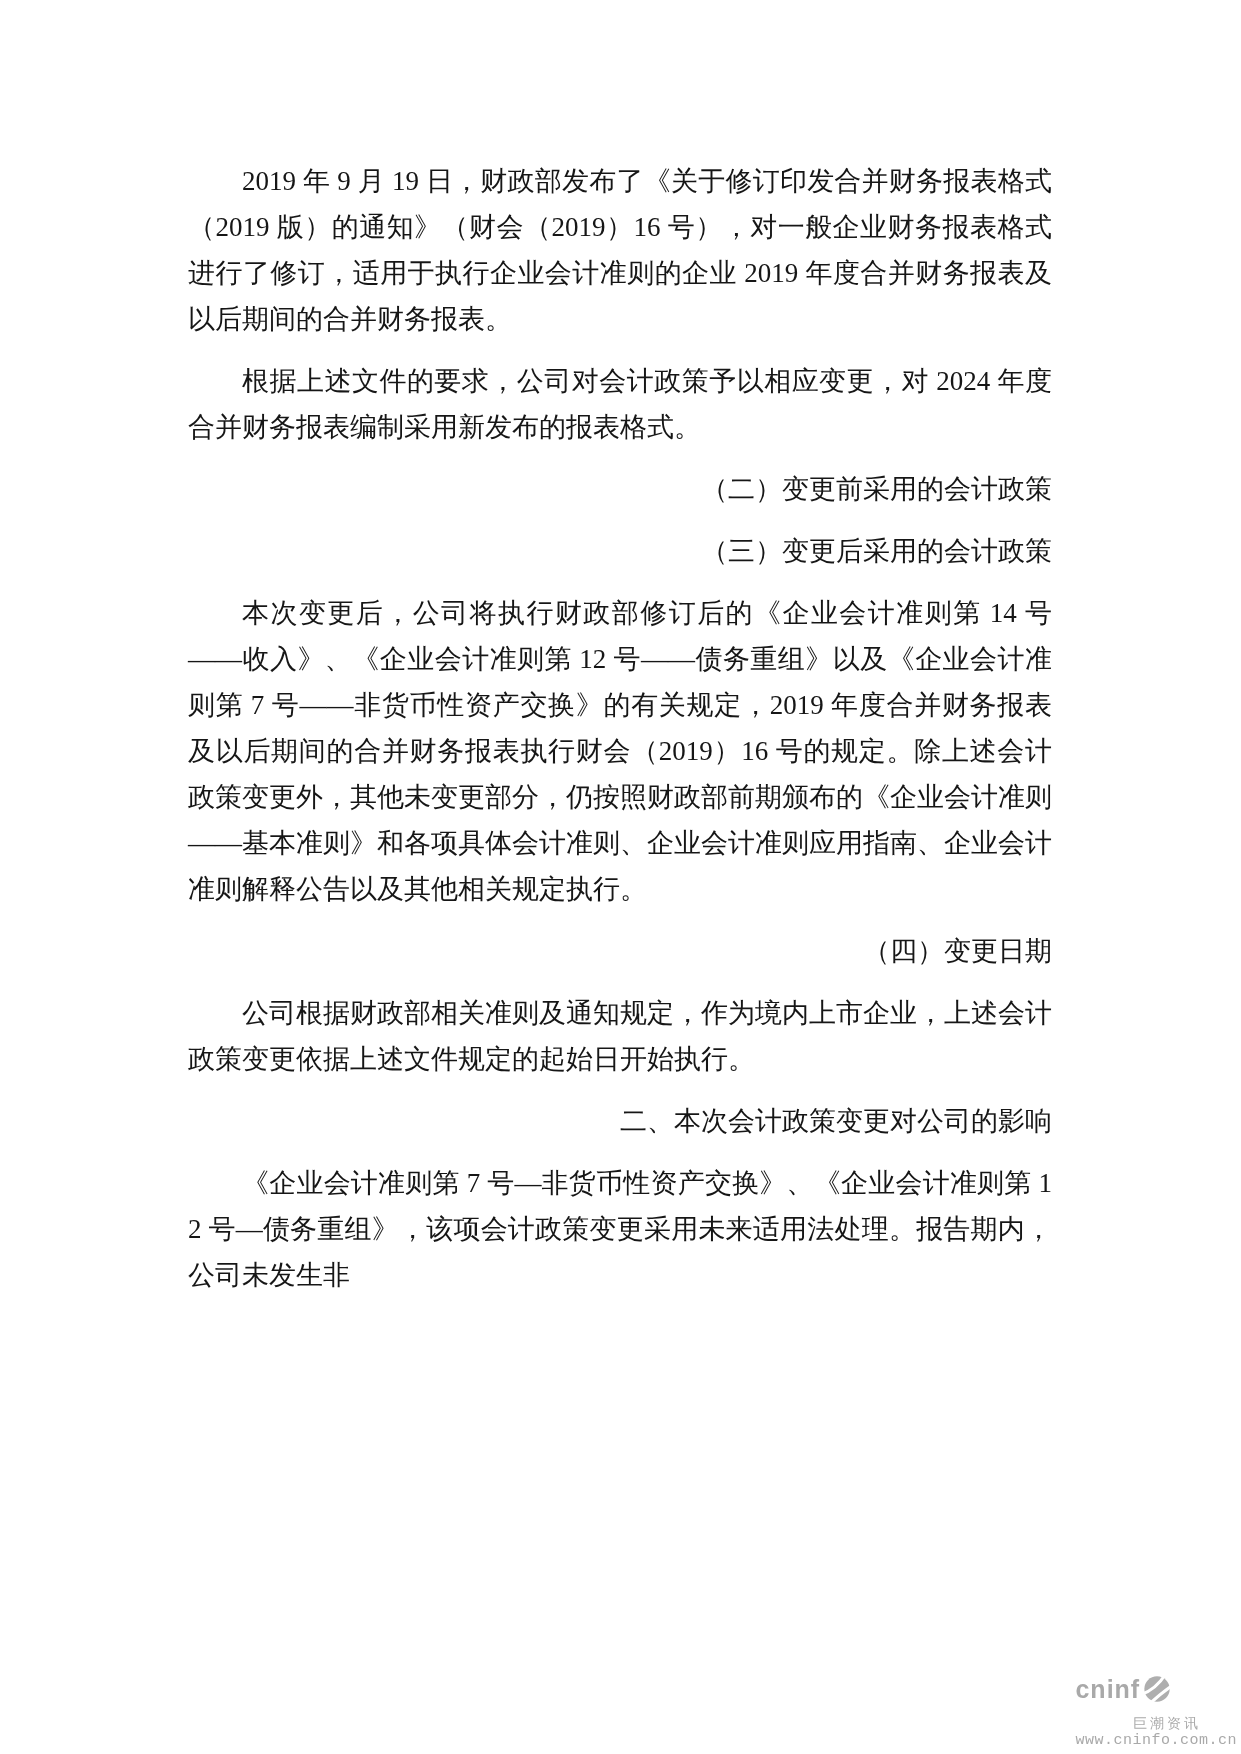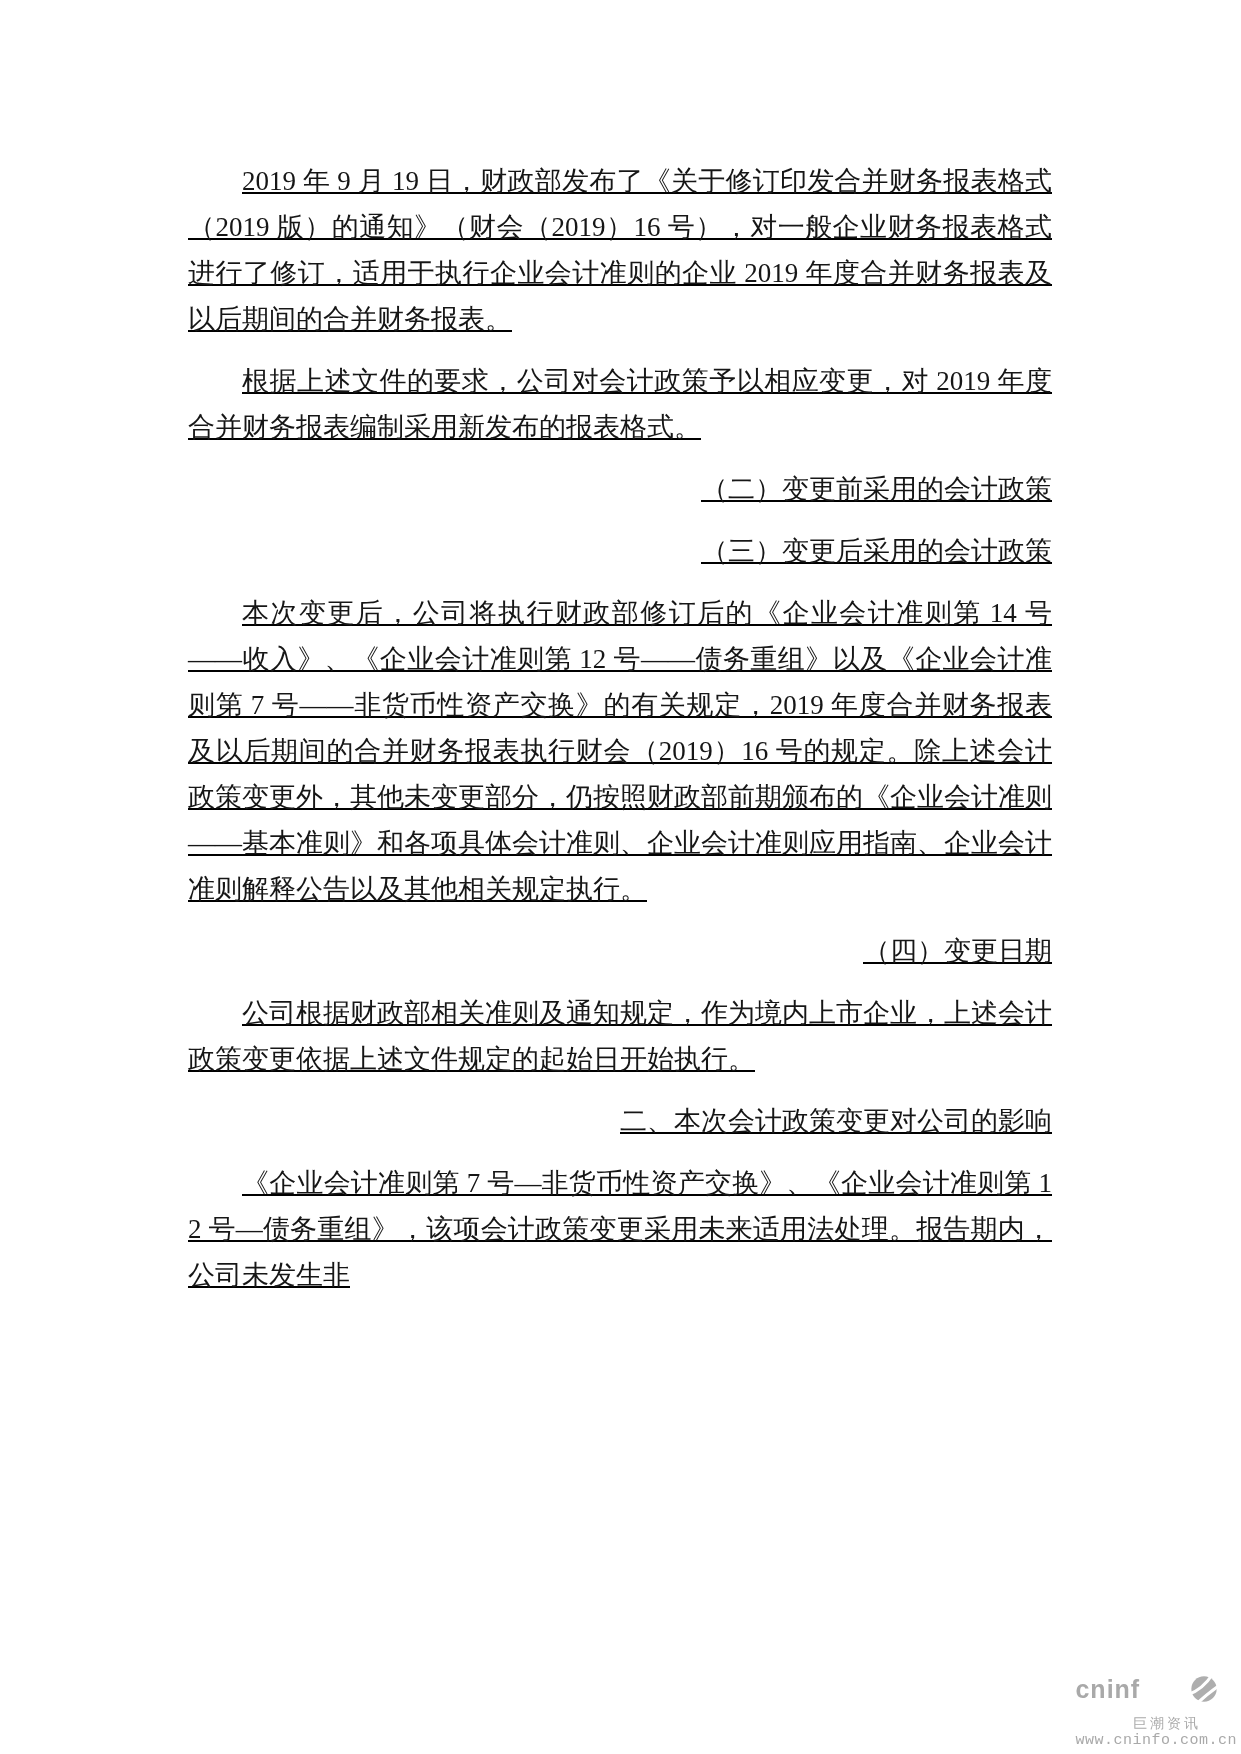--- a/index.html
+++ b/index.html
@@ -17,21 +17,20 @@
   .page {
     position: absolute;
     inset: 0;
     background: #ffffff;
   }
   .content {
     position: absolute;
     left: 188px;
     top: 158px;
     width: 864px;
-    text-decoration: underline;
   }
   .blk {
     font-size: 27px;
     line-height: 46px;
     color: #161616;
     text-align: justify;
     text-indent: 2em;
     margin: 0 0 16px 0;
     word-break: break-all;
   }
@@ -43,21 +42,21 @@
     right: 4px;
     bottom: 6px;
     text-align: right;
     color: #a9a9a9;
     font-family: "Liberation Sans", "DejaVu Sans", sans-serif;
     line-height: 1;
   }
   .wm-top {
     display: flex;
     align-items: center;
-    justify-content: space-between;
+    justify-content: flex-start;
     margin-right: 18px;
   }
   .wm-brand {
     font-size: 25px;
     font-weight: bold;
     letter-spacing: 1px;
   }
   .wm-icon {
     display: inline-block;
     margin-left: 2px;
@@ -80,21 +79,21 @@
     font-family: Liberation Mono, monospace;
   }
 </style>
 </head>
 <body>
 
 <div class="page">
 
   <main class="content">
     <p class="blk">2019 年 9 月 19 日，财政部发布了《关于修订印发合并财务报表格式（2019 版）的通知》（财会（2019）16 号），对一般企业财务报表格式进行了修订，适用于执行企业会计准则的企业 2019 年度合并财务报表及以后期间的合并财务报表。</p>
-    <p class="blk">根据上述文件的要求，公司对会计政策予以相应变更，对 2019 年度合并财务报表编制采用新发布的报表格式。</p>
+    <p class="blk">根据上述文件的要求，公司对会计政策予以相应变更，对 2024 年度合并财务报表编制采用新发布的报表格式。</p>
     <p class="blk heading">（二）变更前采用的会计政策</p>
     <p class="blk heading">（三）变更后采用的会计政策</p>
     <p class="blk">本次变更后，公司将执行财政部修订后的《企业会计准则第 14 号——收入》、《企业会计准则第 12 号——债务重组》以及《企业会计准则第 7 号——非货币性资产交换》的有关规定，2019 年度合并财务报表及以后期间的合并财务报表执行财会（2019）16 号的规定。除上述会计政策变更外，其他未变更部分，仍按照财政部前期颁布的《企业会计准则——基本准则》和各项具体会计准则、企业会计准则应用指南、企业会计准则解释公告以及其他相关规定执行。</p>
     <p class="blk heading">（四）变更日期</p>
     <p class="blk">公司根据财政部相关准则及通知规定，作为境内上市企业，上述会计政策变更依据上述文件规定的起始日开始执行。</p>
     <p class="blk heading">二、本次会计政策变更对公司的影响</p>
     <p class="blk">《企业会计准则第 7 号—非货币性资产交换》、《企业会计准则第 12 号—债务重组》，该项会计政策变更采用未来适用法处理。报告期内，公司未发生非</p>
   </main>
 
   <div class="watermark">

